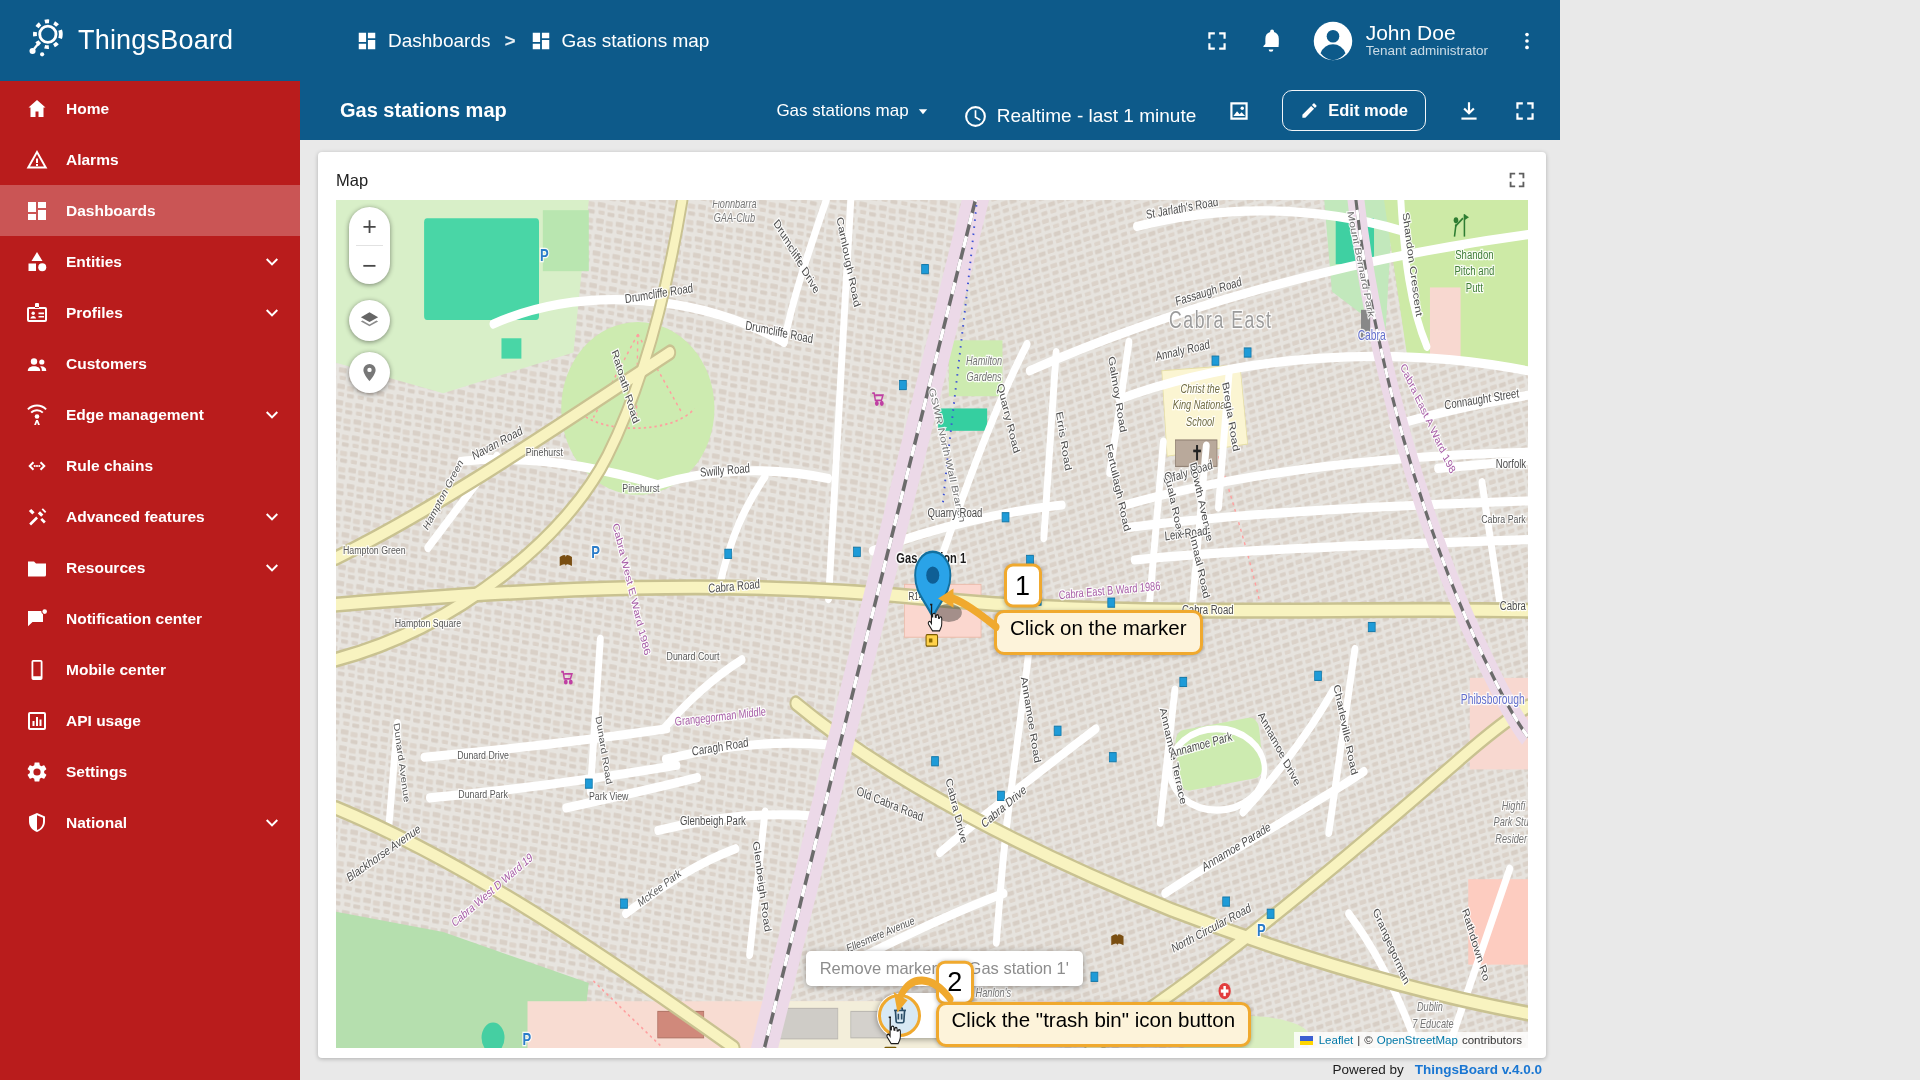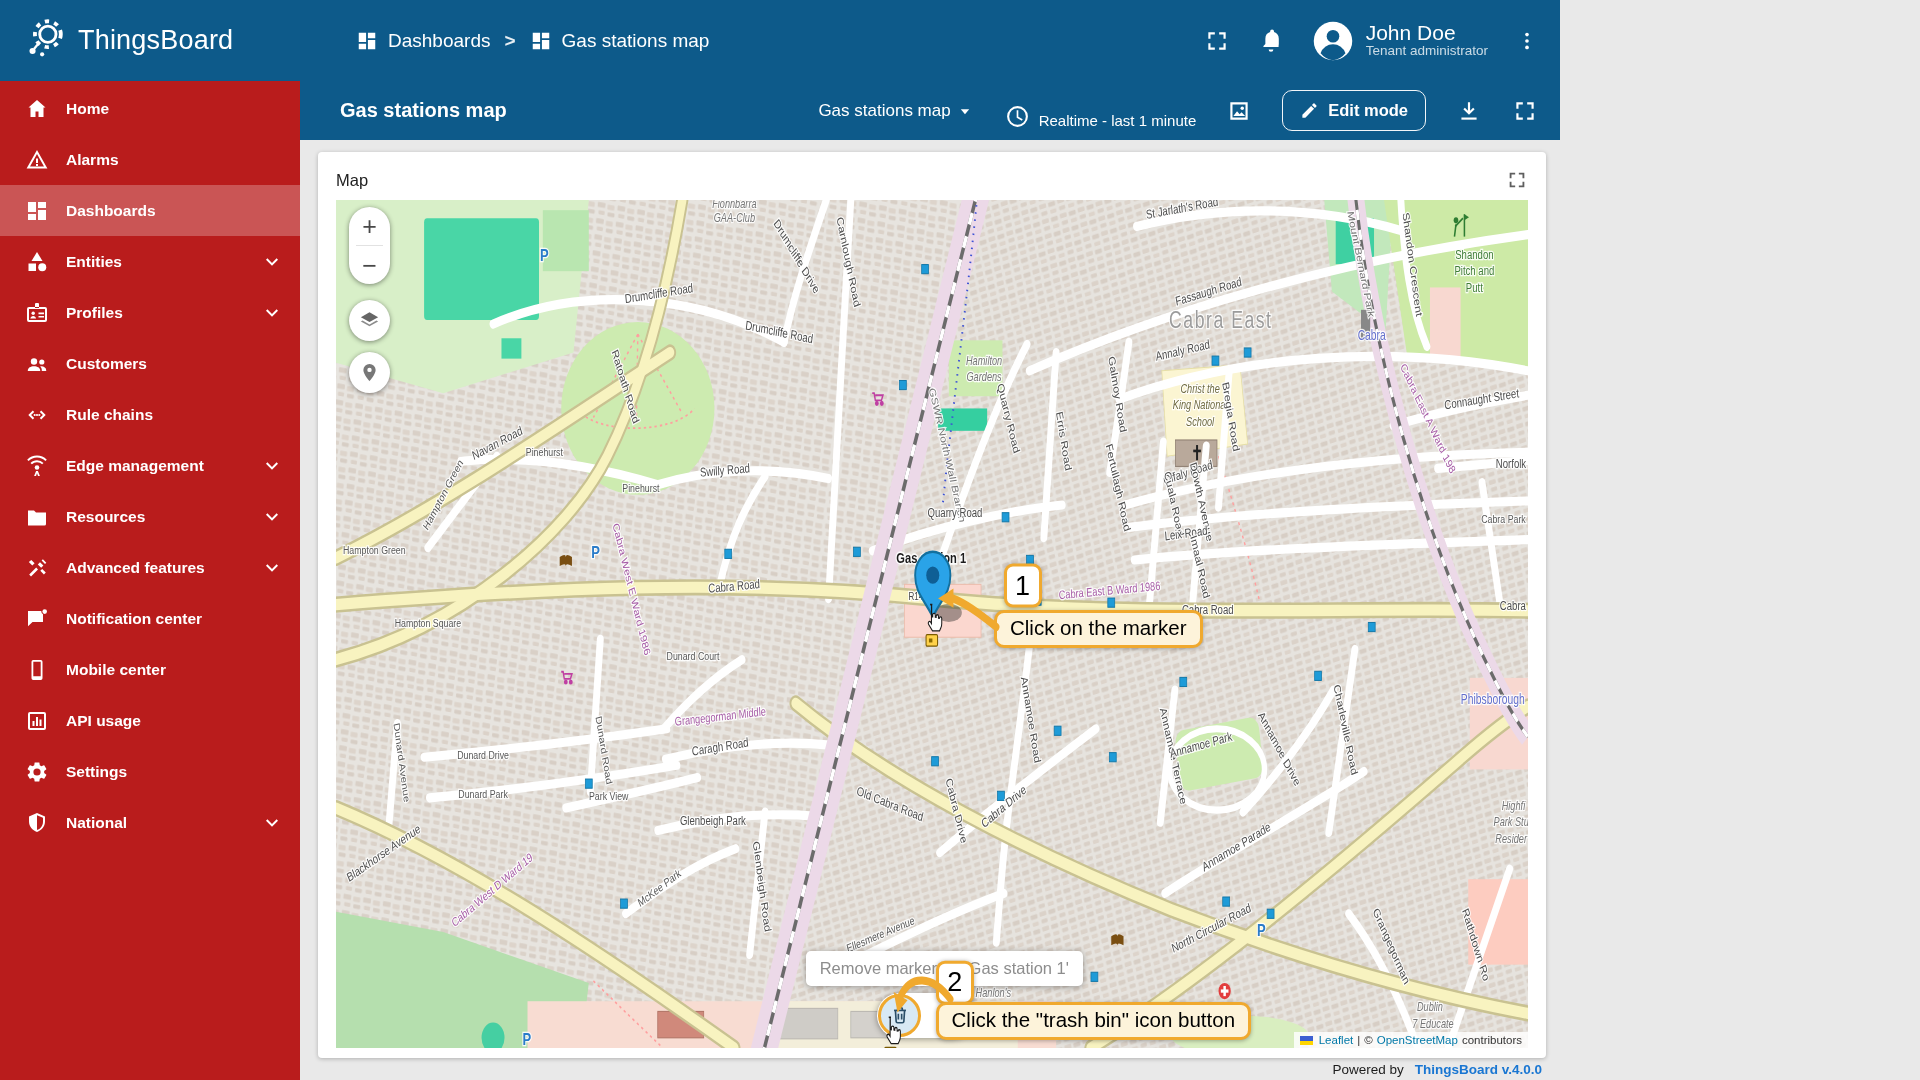--- a/index.html
+++ b/index.html
@@ -29,21 +29,21 @@
   .sb-icon svg { width:24px; height:24px; fill:#fff; }
   .sb-label { flex:1; }
   .sb-chevron { width:24px; height:24px; }
   .sb-chevron svg { width:24px; height:24px; fill:#fff; }
 
   .content { flex:1; display:flex; flex-direction:column; min-width:0; }
   .toolbar2 { height:59px; background:#0d5a8a; color:#fff; display:flex; align-items:center; padding:0 22px 0 40px; gap:30px; flex:0 0 59px; }
   .tb-title { font-size:20px; font-weight:700; }
   .tb-spacer { flex:1; }
   .tb-select { display:flex; align-items:center; gap:4px; font-size:17px; cursor:pointer; }
-  .tb-time { display:flex; align-items:flex-end; gap:9px; font-size:15px; cursor:pointer;margin-top:11px; }
+  .tb-time { display:flex; align-items:center; gap:9px; font-size:19px; cursor:pointer;margin-top:11px; }
   .tb-iconbtn { width:26px; height:26px; fill:#fff; cursor:pointer; }
   .edit-btn { display:flex; align-items:center; gap:9px; border:1.4px solid rgba(255,255,255,.95); border-radius:10px; height:41px; padding:0 17px; font-size:16.5px; font-weight:600; cursor:pointer; }
 
   .page { flex:1; background:#e9e9e9; padding:12px 14px 0 18px; display:flex; flex-direction:column; min-height:0; }
   .card { background:#fff; border-radius:4px; box-shadow:0 1px 4px rgba(0,0,0,.25); flex:1; display:flex; flex-direction:column; padding:8px 18px 10px 18px; min-height:0; }
   .card-head { height:40px; display:flex; align-items:center; }
   .card-title { font-size:16.5px; color:#212121; }
   .card-expand { margin-left:auto; width:22px; height:22px; fill:#5f5f5f; cursor:pointer; }
   .mapwrap { flex:1; position:relative; overflow:hidden; min-height:0; background:#eceae4; }
   .mapwrap svg.layer { position:absolute; inset:0; width:100%; height:100%; }
@@ -69,21 +69,21 @@
 
   
   .attrib { position:absolute; right:0; bottom:0; background:rgba(255,255,255,.82); font-size:11.5px; color:#333; padding:2px 6px; display:flex; align-items:center; gap:4px; z-index:5; }
   .attrib a { color:#0078a8; text-decoration:none; cursor:pointer; }
   .flag { display:inline-flex; flex-direction:column; width:13px; height:9px; margin-right:2px; }
   .f-top { height:5px; background:#3c5fd1; } .f-bot { height:4px; background:#ffd500; }
   .powered { height:22px; display:flex; align-items:center; justify-content:flex-end; gap:11px; font-size:13.5px; color:#1c1c1c; padding-right:4px; }
   .powered a { color:#1976d2; font-weight:700; text-decoration:none; cursor:pointer; }
 
   
-  .tut-tooltip { position:absolute; background:#fdf3da; border:3px solid #f0a92e; border-radius:10px; color:#000; font-size:20.5px; padding:3px 13px 5px 13px; white-space:nowrap; box-shadow:0 1px 4px rgba(0,0,0,.3); z-index:6; }
+  .tut-tooltip { position:absolute; background:#fdf3da; border:3px solid #f0a92e; border-radius:10px; color:#000; font-size:20.5px; padding:3px 13px 12px 13px; white-space:nowrap; box-shadow:0 1px 4px rgba(0,0,0,.3); z-index:6; }
   .tut-badge { position:absolute; background:#fff; border:3px solid #f0a92e; border-radius:9px; color:#000; font-size:27px; font-weight:400; width:38px; height:44px; display:flex; align-items:center; justify-content:center; box-shadow:0 1px 4px rgba(0,0,0,.3); z-index:6; }
   .remove-tt { position:absolute; background:#fff; border-radius:5px; color:#8d8d8d; font-size:16.5px; padding:8px 14px; white-space:nowrap; box-shadow:0 1px 6px rgba(0,0,0,.35); z-index:6; }
   .trash-pill { position:absolute; width:97px; height:45px; background:#fff; border-radius:23px; box-shadow:0 1px 6px rgba(0,0,0,.4); display:flex; align-items:center; z-index:6; }
   .trash-circle { width:43px; height:43px; border-radius:50%; background:#d8e9f4; border:3px solid #f0a92e; display:flex; align-items:center; justify-content:center; margin-left:1px; cursor:pointer; }
   .trash-circle svg { width:22px; height:22px; }
   .pill-x { flex:1; display:flex; align-items:center; justify-content:center; cursor:pointer; }
   .pill-x svg { width:15px; height:15px; }
   #callouts { z-index:7; pointer-events:none; }
 </style>
 </head>
@@ -195,52 +195,52 @@
           <span class="sb-icon"><svg viewBox="0 0 24 24">
               <circle cx="9" cy="9.5" r="3.2"></circle>
               <path d="M2.8 18.4c0-2.6 2.8-4.2 6.2-4.2s6.2 1.6 6.2 4.2V19H2.8z"></path>
               <circle cx="16.8" cy="10" r="2.6"></circle>
               <path d="M16.2 14.3c2.9.1 5 1.6 5 3.9v.8h-4.4v-1c0-1.4-.6-2.7-1.7-3.6z"></path>
             </svg></span>
           <span class="sb-label">Customers</span>
         </div>
         <div class="sb-item">
           <span class="sb-icon"><svg viewBox="0 0 24 24">
+              <circle cx="12" cy="13.5" r="2.3"></circle>
+              <path d="M6.9 10.3A7.2 7.2 0 0 1 12 8.2c2 0 3.8.8 5.1 2.1l1.4-1.4A9.2 9.2 0 0 0 12 6.2c-2.5 0-4.8 1-6.5 2.7zM3.6 7.1A11.9 11.9 0 0 1 12 3.6c3.3 0 6.2 1.3 8.4 3.5l1.4-1.4A13.8 13.8 0 0 0 12 1.6 13.8 13.8 0 0 0 2.2 5.7z"></path>
+              <path d="M9.1 22l2-5.1h1.8l2 5.1h-1.9l-1-2.8-1 2.8z"></path>
+            </svg></span>
+          <span class="sb-label">Edge management</span>
+          <span class="sb-chevron"><svg viewBox="0 0 24 24">
+              <path d="M7.4 8.3 12 12.9l4.6-4.6L18 9.7l-6 6-6-6z"></path>
+            </svg></span>
+        </div>
+        <div class="sb-item">
+          <span class="sb-icon"><svg viewBox="0 0 24 24">
               <path d="M7.8 7.5 3.3 12l4.5 4.5 1.4-1.4L6.1 12l3.1-3.1zm8.4 0-1.4 1.4 3.1 3.1-3.1 3.1 1.4 1.4L20.7 12z"></path>
               <circle cx="9.7" cy="12" r="1.1"></circle>
               <circle cx="12" cy="12" r="1.1"></circle>
               <circle cx="14.3" cy="12" r="1.1"></circle>
             </svg></span>
           <span class="sb-label">Rule chains</span>
         </div>
         <div class="sb-item">
           <span class="sb-icon"><svg viewBox="0 0 24 24">
-              <circle cx="12" cy="13.5" r="2.3"></circle>
-              <path d="M6.9 10.3A7.2 7.2 0 0 1 12 8.2c2 0 3.8.8 5.1 2.1l1.4-1.4A9.2 9.2 0 0 0 12 6.2c-2.5 0-4.8 1-6.5 2.7zM3.6 7.1A11.9 11.9 0 0 1 12 3.6c3.3 0 6.2 1.3 8.4 3.5l1.4-1.4A13.8 13.8 0 0 0 12 1.6 13.8 13.8 0 0 0 2.2 5.7z"></path>
-              <path d="M9.1 22l2-5.1h1.8l2 5.1h-1.9l-1-2.8-1 2.8z"></path>
-            </svg></span>
-          <span class="sb-label">Edge management</span>
+              <path d="m4.2 18.6 7-7 1.8 1.8-7 7zM12.8 8.4 15 6.2l3.4 3.4-2.2 2.2zM16.6 4.6l3.4 3.4 1.3-1.3-3.4-3.4zM3.8 6.1 6.3 3.9l3.3 3.3-2.3 2.3zm13.4 6.8 3.6 3.6-1.9 1.9-3.6-3.6z"></path>
+            </svg></span>
+          <span class="sb-label">Advanced features</span>
           <span class="sb-chevron"><svg viewBox="0 0 24 24">
               <path d="M7.4 8.3 12 12.9l4.6-4.6L18 9.7l-6 6-6-6z"></path>
             </svg></span>
         </div>
         <div class="sb-item">
           <span class="sb-icon"><svg viewBox="0 0 24 24">
               <path d="M3 5.5h6l2 2h10V19a1.5 1.5 0 0 1-1.5 1.5H3z"></path>
             </svg></span>
           <span class="sb-label">Resources</span>
-          <span class="sb-chevron"><svg viewBox="0 0 24 24">
-              <path d="M7.4 8.3 12 12.9l4.6-4.6L18 9.7l-6 6-6-6z"></path>
-            </svg></span>
-        </div>
-        <div class="sb-item">
-          <span class="sb-icon"><svg viewBox="0 0 24 24">
-              <path d="m4.2 18.6 7-7 1.8 1.8-7 7zM12.8 8.4 15 6.2l3.4 3.4-2.2 2.2zM16.6 4.6l3.4 3.4 1.3-1.3-3.4-3.4zM3.8 6.1 6.3 3.9l3.3 3.3-2.3 2.3zm13.4 6.8 3.6 3.6-1.9 1.9-3.6-3.6z"></path>
-            </svg></span>
-          <span class="sb-label">Advanced features</span>
           <span class="sb-chevron"><svg viewBox="0 0 24 24">
               <path d="M7.4 8.3 12 12.9l4.6-4.6L18 9.7l-6 6-6-6z"></path>
             </svg></span>
         </div>
         <div class="sb-item">
           <span class="sb-icon"><svg viewBox="0 0 24 24">
               <path d="M3 4h13.2a4 4 0 0 0 1.8 3.3V15H7.5L3 19.2z"></path>
               <circle cx="19.7" cy="4.6" r="2.3"></circle>
             </svg></span>
           <span class="sb-label">Notification center</span>

